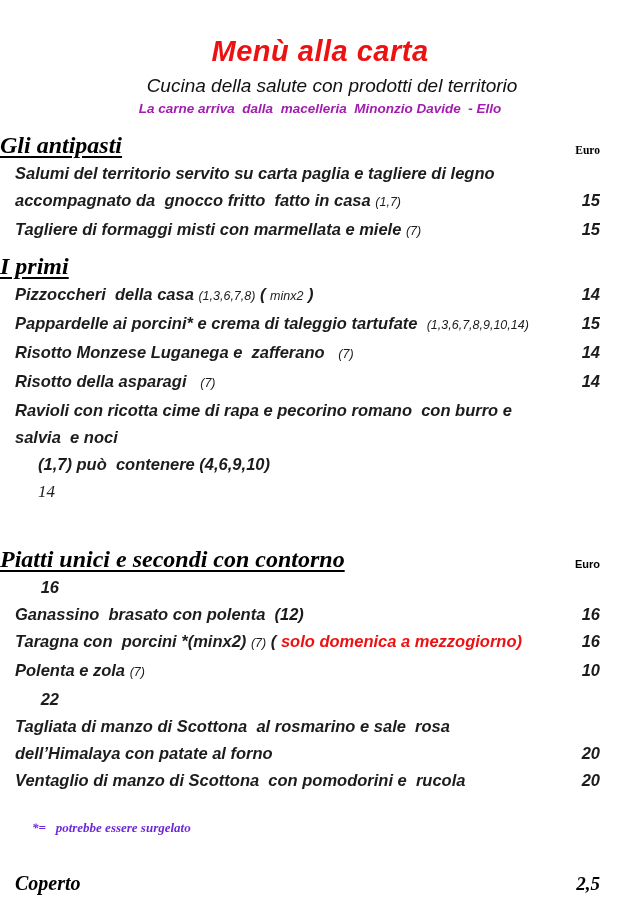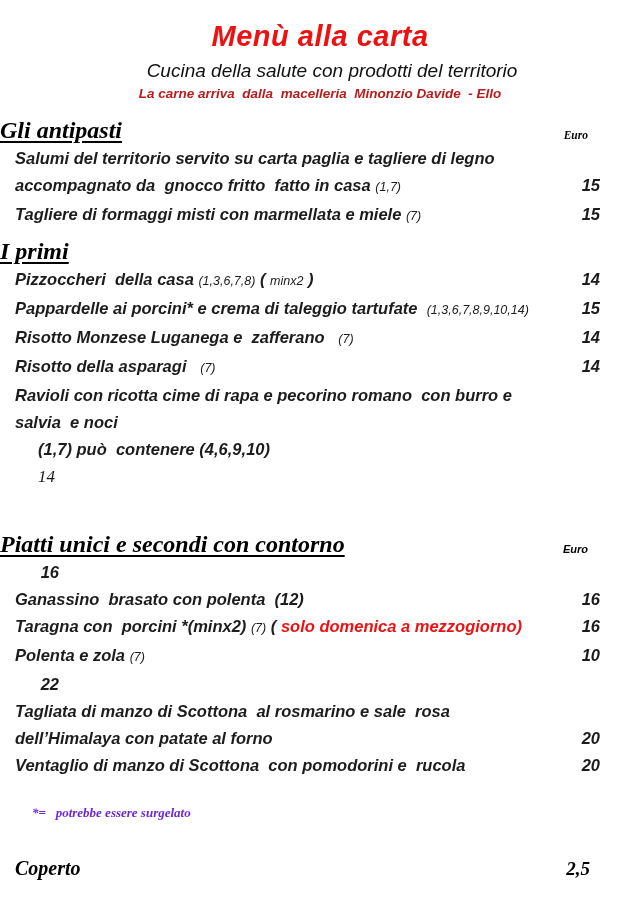--- a/index.html
+++ b/index.html
@@ -2,41 +2,41 @@
 <html><head>
 <meta charset="utf-8">
 <style>
   html,body{margin:0;padding:0;background:#ffffff;}
   body{
     width:640px;height:905px;overflow:hidden;
     font-family:"Liberation Sans","DejaVu Sans",sans-serif;
     color:#1c1c1c;
     -webkit-font-smoothing:antialiased;
   }
-  .page{position:relative;width:640px;height:733px;background:#fff;padding-top:21px;box-sizing:border-box;}
+  .page{position:relative;width:640px;height:733px;background:#fff;padding-top:36px;box-sizing:border-box;}
 
   
   header{text-align:center;}
   .title{
     margin:0;font-size:29px;font-weight:700;font-style:italic;
     color:#ee1111;line-height:1.1;letter-spacing:.5px;
   }
   .subtitle{margin-top:7px;font-size:19px;font-style:italic;font-weight:400;color:#111;margin-left:24px;}
-  .tagline{margin-top:4px;font-size:13.5px;font-style:italic;font-weight:700;color:#b91c1c;white-space:pre-wrap;}
+  .tagline{margin-top:4px;font-size:13.5px;font-style:italic;font-weight:700;color:#a21caf;white-space:pre-wrap;}
 
   
   .heading-row{position:relative;text-align:left;}
   .section-heading{
     display:inline-block;margin:0;
     font-family:"Liberation Serif","DejaVu Serif",serif;
     font-size:24px;font-weight:700;font-style:italic;
     text-decoration:underline;text-decoration-thickness:2px;text-underline-offset:3px;
     line-height:30px;color:#000;
   }
-  .euro-label{position:absolute;right:52px;bottom:4px;font-size:11.5px;font-weight:700;font-style:italic;color:#000;}
+  .euro-label{position:absolute;right:40px;bottom:4px;font-size:11.5px;font-weight:700;color:#000;}
   .euro-serif{font-family:"Liberation Serif","DejaVu Serif",serif;}
   .euro-sans{font-family:"Liberation Sans","DejaVu Sans",sans-serif;font-size:11px;}
 
   .sec-0 .heading-row{margin-top:14px;}
   .sec-0 .menu-row:first-of-type{margin-top:12px;}
   .sec-1 .heading-row{margin-top:6px;}
   .sec-1 .menu-row:first-of-type{margin-top:3px;}
   .sec-2 .heading-row{margin-top:22px;}
   .sec-2 .menu-row:first-of-type{margin-top:16px;}
 
@@ -63,21 +63,21 @@
     font-size:13px;font-weight:700;font-style:italic;color:#6d28d9;
     white-space:pre-wrap;
   }
   .coperto-row{
     display:flex;align-items:baseline;margin-top:36px;
     padding:0 40px 0 15px;
     font-family:"Liberation Serif","DejaVu Serif",serif;
     font-weight:700;font-style:italic;color:#000;
   }
   .coperto-label{flex:1;font-size:20px;}
-  .coperto-price{flex:0 0 44px;text-align:center;font-size:19px;}
+  .coperto-price{flex:0 0 44px;text-align:right;font-size:19px;}
 </style>
 </head>
 <body>
 
 <div class="page">
   <header>
     <h1 class="title">Menù alla carta</h1>
     <div class="subtitle">Cucina della salute con prodotti del territorio</div>
     <div class="tagline">La carne arriva  dalla  macelleria  Minonzio Davide  - Ello</div>
   </header>

